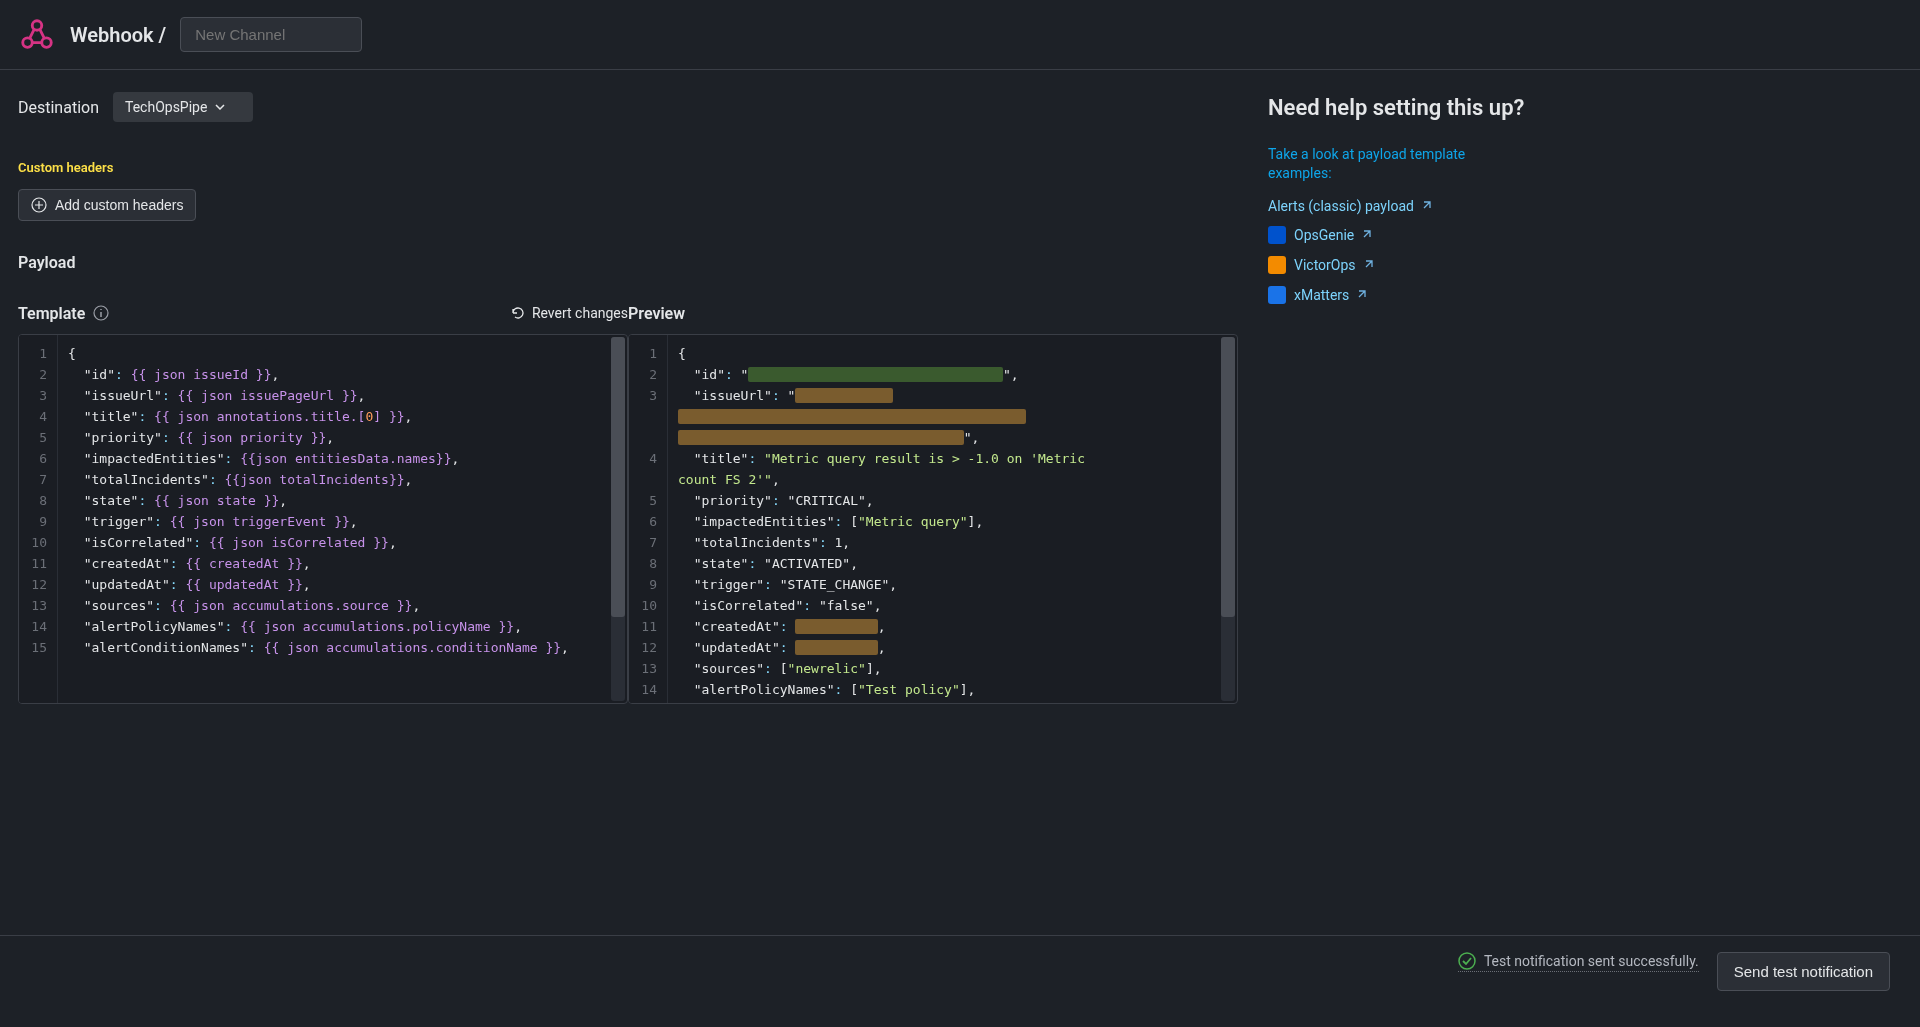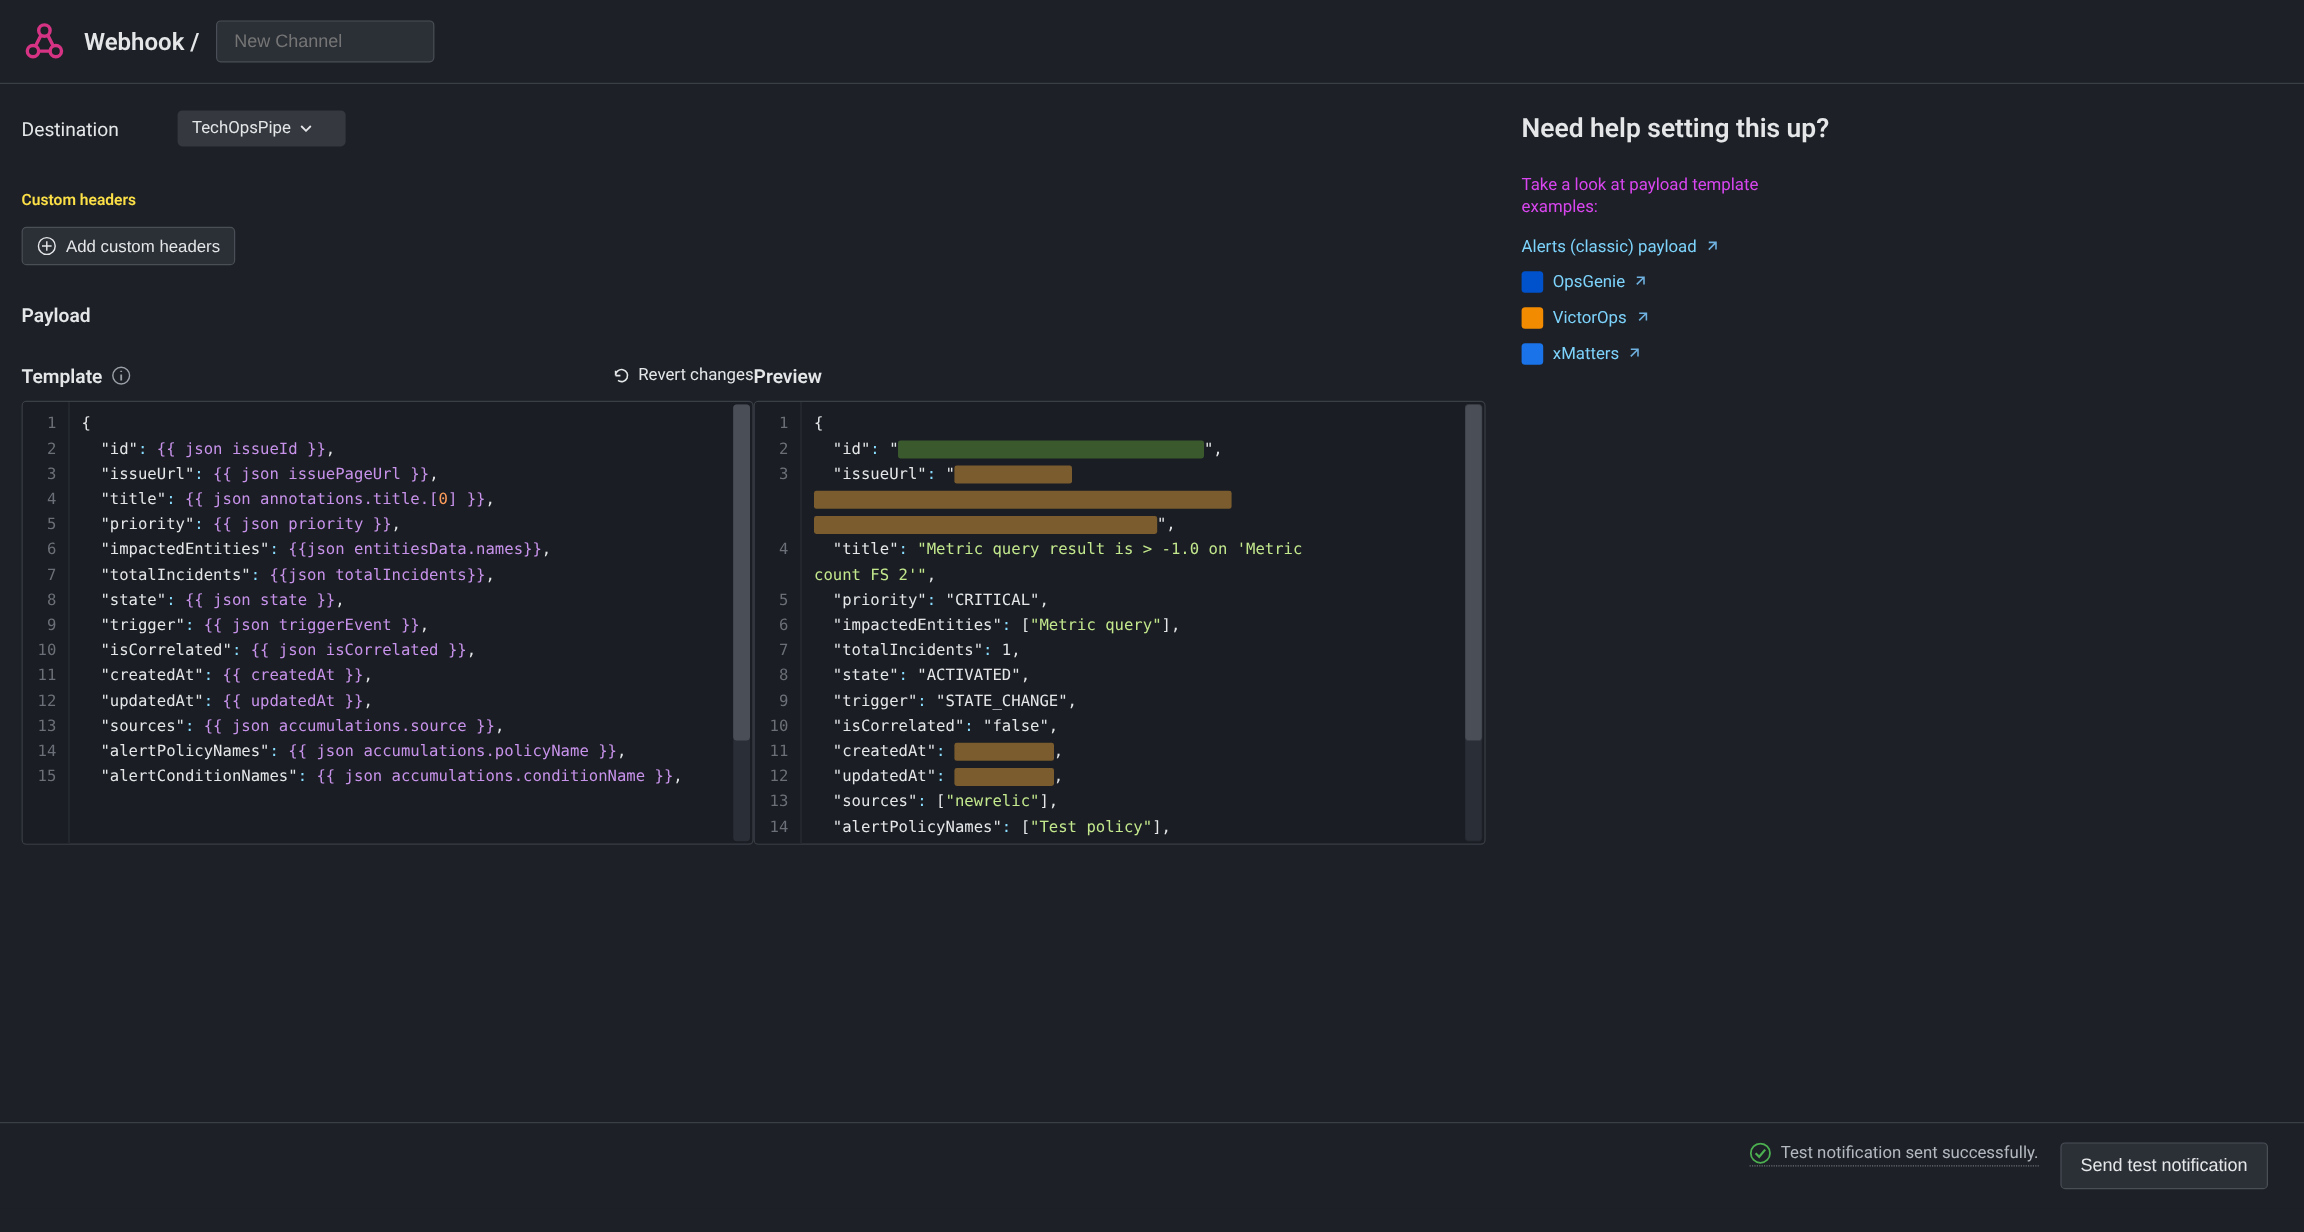--- a/index.html
+++ b/index.html
@@ -53,21 +53,20 @@
     }
     .right-section {
       width: 260px;
       margin-left: 30px;
       padding-top: 2px;
     }
     .destination-row {
       display: flex;
       align-items: center;
       margin-bottom: 38px;
-      gap: 35px;
     }
     .destination-label {
       font-size: 16px;
       color: #e4e6e8;
       margin-right: 14px;
     }
     .destination-select {
       background: #35393f;
       border: none;
       border-radius: 4px;
@@ -216,21 +215,21 @@
     }
     .help-title {
       font-size: 22px;
       font-weight: 600;
       color: #e4e6e8;
       margin-bottom: 22px;
       line-height: 1.3;
     }
     .help-text {
       font-size: 14px;
-      color: #d946ef;
+      color: #0ea5e9;
       margin-bottom: 14px;
       line-height: 1.4;
     }
     .help-link {
       display: flex;
       align-items: center;
       color: #7dd3fc;
       font-size: 14px;
       margin-bottom: 12px;
       cursor: pointer;

